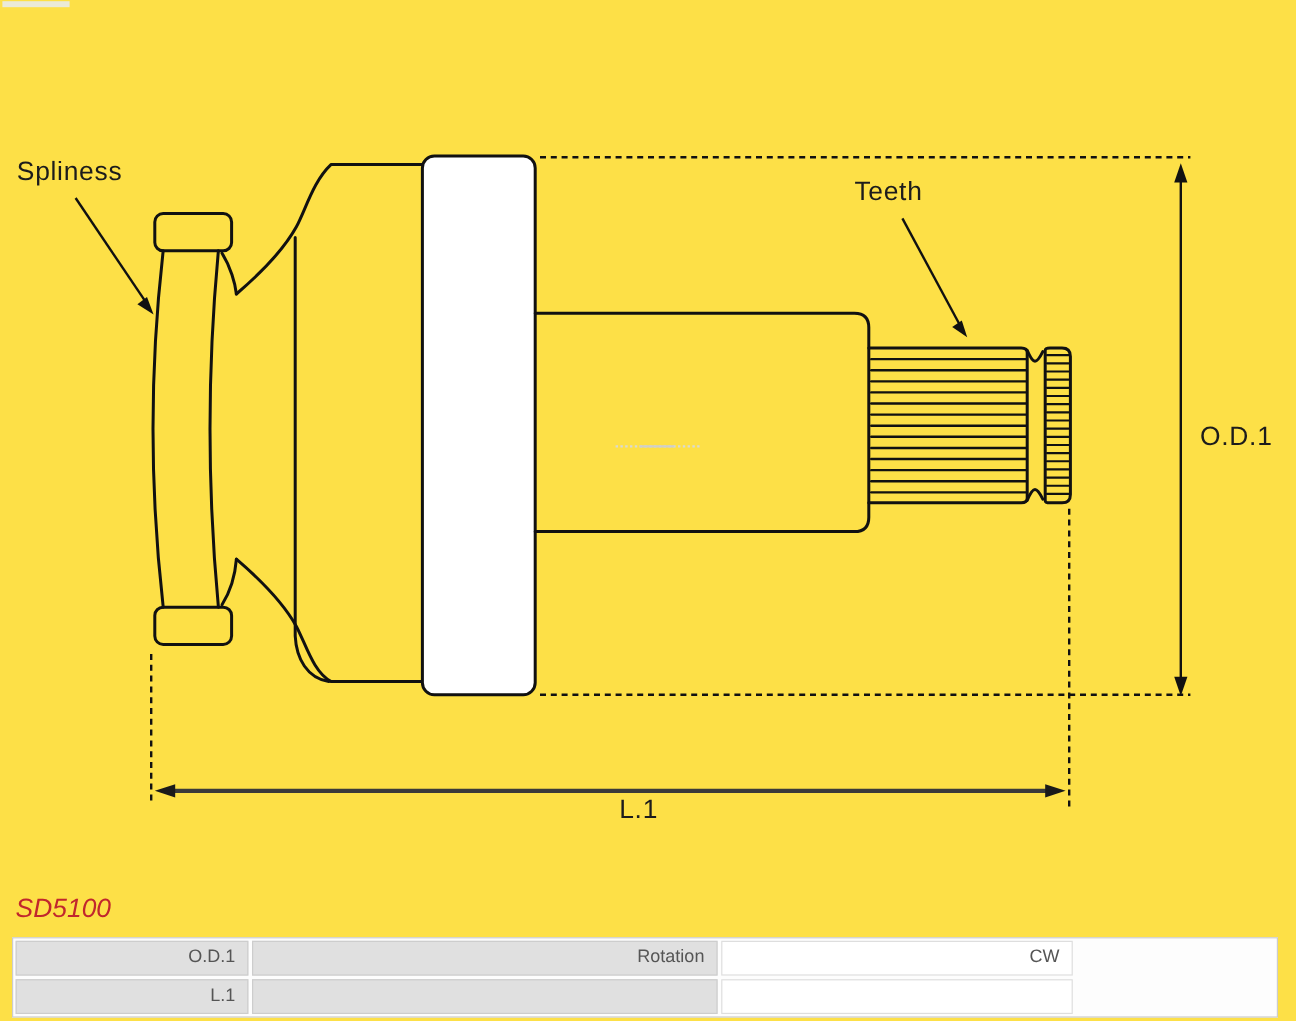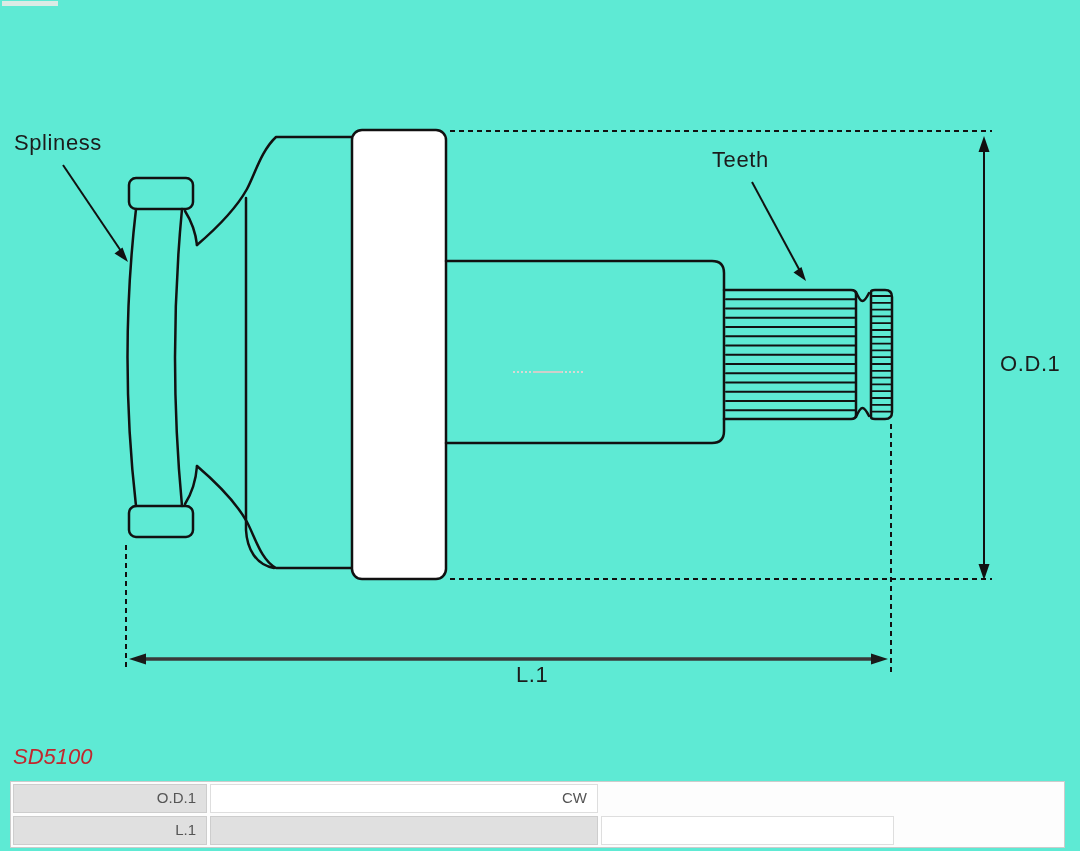--- a/index.html
+++ b/index.html
@@ -1,16 +1,16 @@
 <!DOCTYPE html>
 <html><head>
 <meta charset="utf-8">
 <style>
   html,body{margin:0;padding:0;background:#fff;}
-  .screen{position:relative;width:1080px;height:851px;background:#5eead4;overflow:hidden;
+  .screen{position:relative;width:1080px;height:851px;background:#fde047;overflow:hidden;
           font-family:"Liberation Sans",sans-serif;}
   .logo-remnant{position:absolute;left:2px;top:1px;width:56px;height:5px;
                 background:#e9ebe7;opacity:.9;}
   svg.drawing{position:absolute;left:0;top:0;}
   .callout{position:absolute;font-size:22px;color:#1c1c1c;letter-spacing:.6px;}
   .dimlabel{position:absolute;font-size:22px;color:#1c1c1c;letter-spacing:.6px;}
   .part-code{position:absolute;left:13px;top:744px;font-size:22px;color:#c1272d;font-style:italic;}
   .spec-table{position:absolute;left:10px;top:781px;width:1055px;
               border:1px solid #cccccc;background:#fdfdfd;padding:2px;
               display:grid;grid-template-rows:29px 29px;row-gap:3px;box-sizing:border-box;}
@@ -129,20 +129,21 @@
   <div class="callout" style="left:14px;top:130px;">Spliness</div>
   <div class="callout" style="left:712px;top:147px;">Teeth</div>
   <div class="dimlabel" style="left:1000px;top:351px;">O.D.1</div>
   <div class="dimlabel" style="left:516px;top:662px;">L.1</div>
 
   <div class="part-code">SD5100</div>
 
   <div class="spec-table">
     <div class="spec-row">
       <div class="cell label">O.D.1</div>
+      <div class="cell label">Rotation</div>
       <div class="cell value">CW</div>
     </div>
     <div class="spec-row">
       <div class="cell label">L.1</div>
       <div class="cell label"></div>
       <div class="cell value"></div>
     </div>
   </div>
 
 </div>

